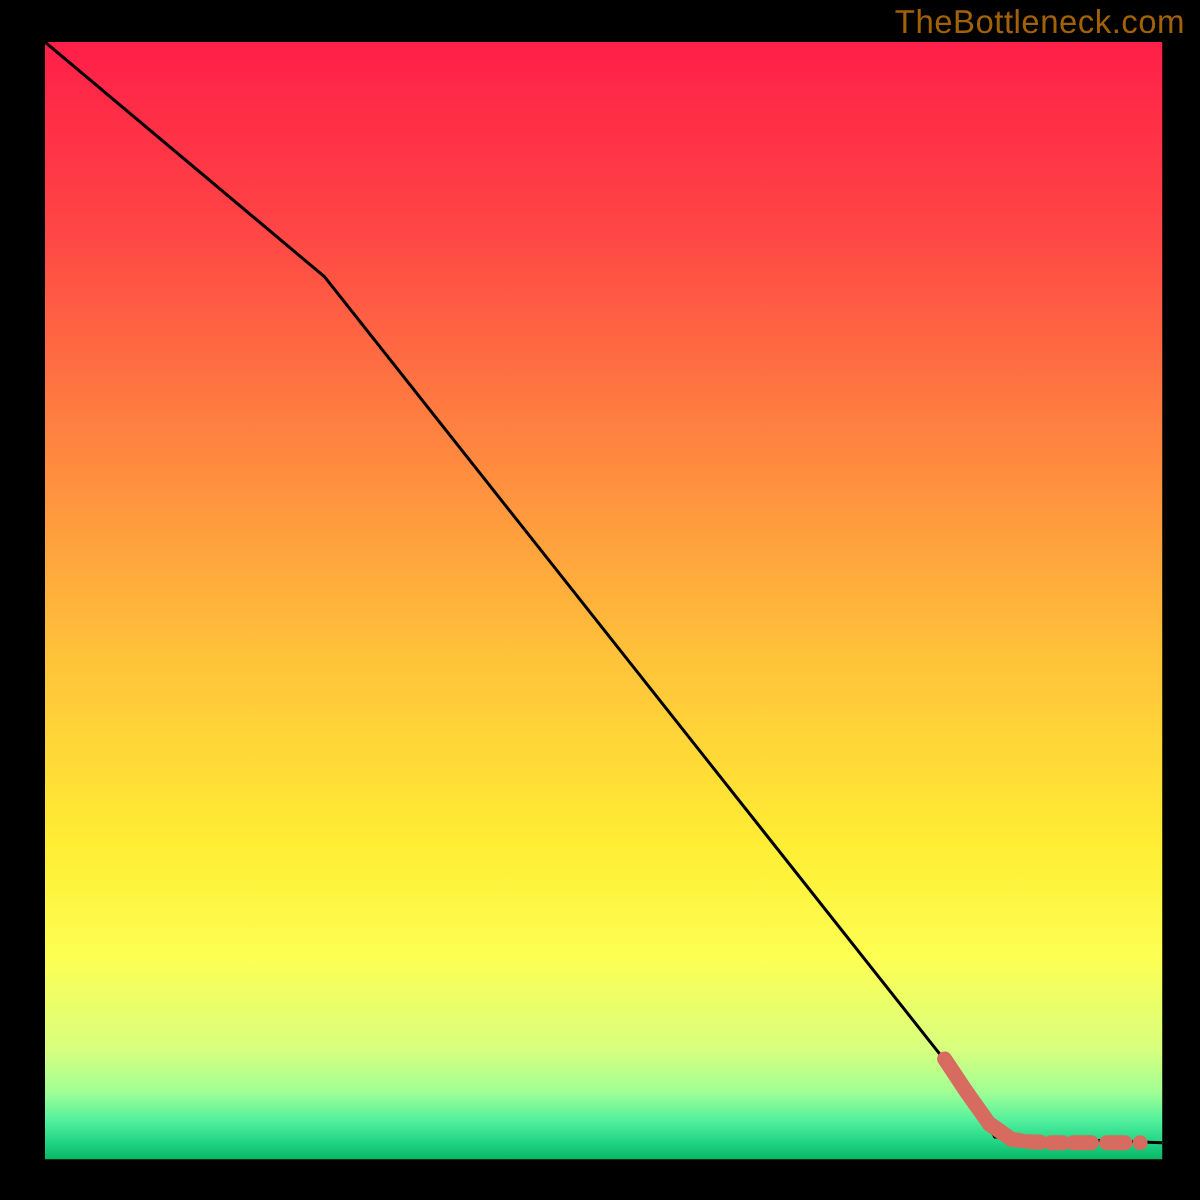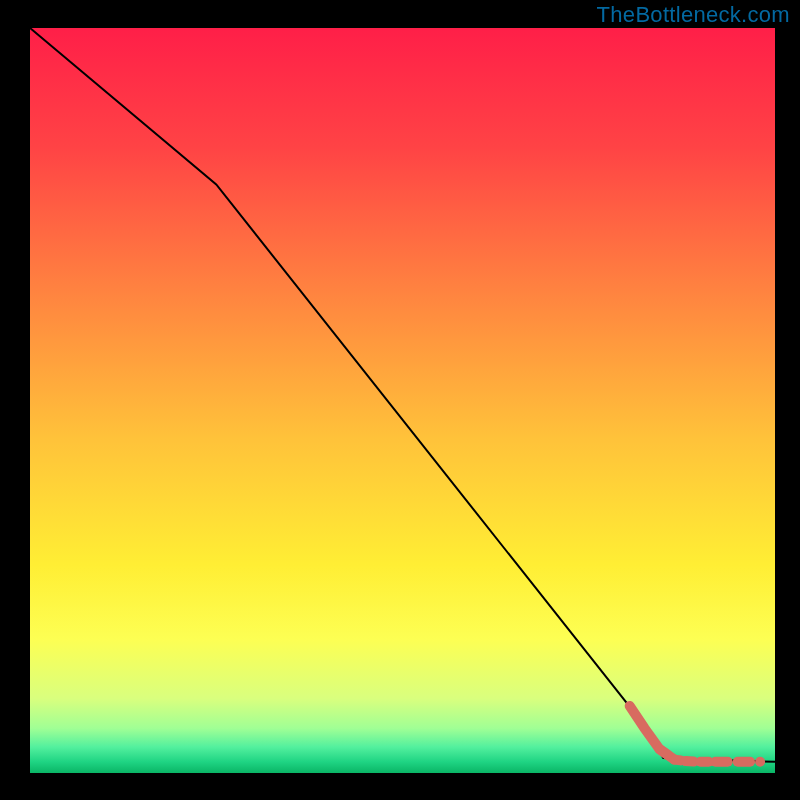--- a/index.html
+++ b/index.html
@@ -13,21 +13,21 @@
   }
   .stage {
     position: relative;
     width: 800px;
     height: 800px;
   }
   .watermark {
     position: absolute;
     top: 2px;
     right: 10px;
-    color: #0369a1;
+    color: #a16207;
     font-size: 22px;
     font-weight: 500;
     letter-spacing: 0.3px;
     z-index: 5;
     user-select: none;
   }
   .plot {
     position: absolute;
     left: 30px;
     top: 28px;

